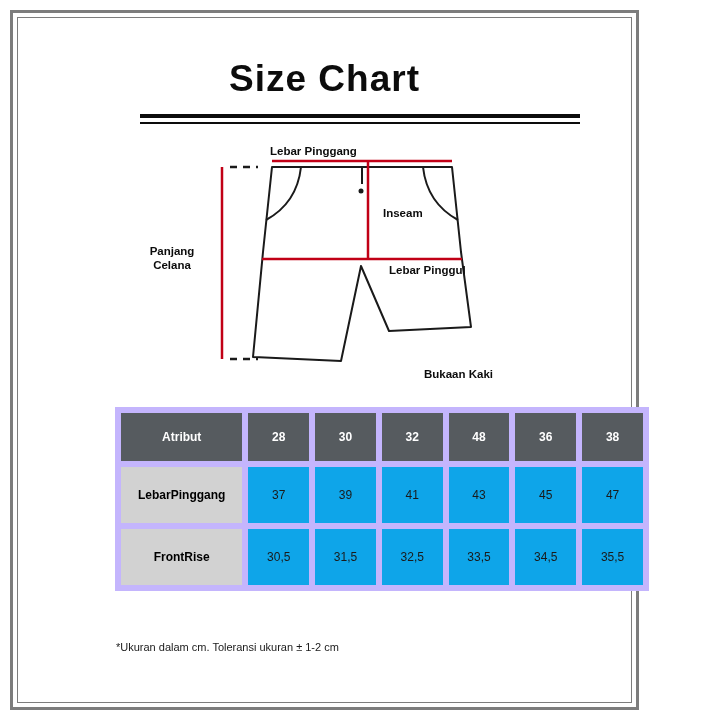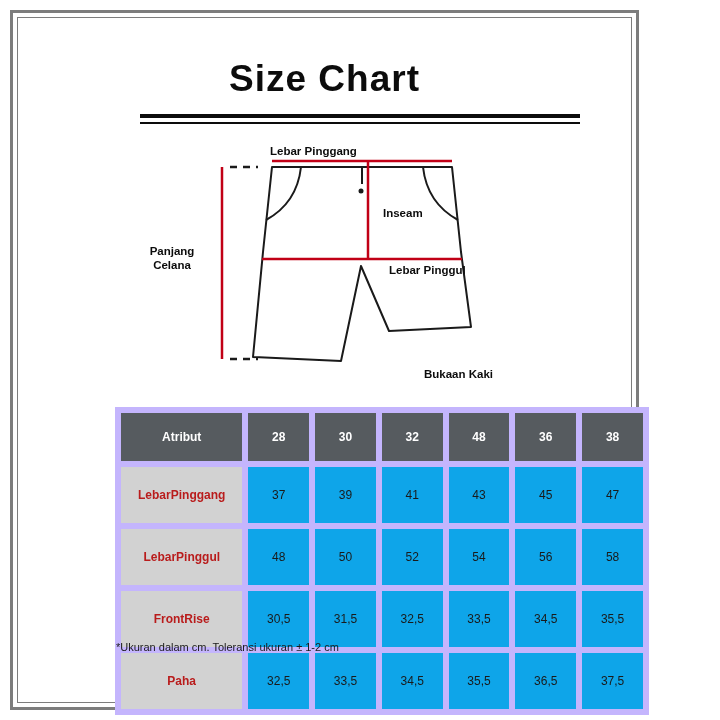--- a/index.html
+++ b/index.html
@@ -34,21 +34,21 @@
   }
   .size-table th, .size-table td {
     border:6px solid #c4b5fd; text-align:center; vertical-align:middle;
     font-size:12px; padding:8px;
   }
   .size-table thead th {
     background:#565b5f; color:#ffffff; font-weight:bold; height:32px; width:62px;
   }
   .size-table thead th.attr-col { width:120px; }
   .size-table td.row-label {
-    background:#d2d2d2; font-weight:bold; color:#b91c1c;
+    background:#d2d2d2; font-weight:bold; color:#000000;
   }
   .size-table tbody td { height:40px; background:#0ea5e9; font-weight:normal; color:#1a1a1a; }
 
   .footnote {
     position:absolute; left:116px; top:607px; font-size:11px; color:#1a1a1a;margin-top:34px;
   }
 </style>
 </head>
 <body>
 
@@ -103,43 +103,25 @@
       <tr>
         <td class="row-label">LebarPinggang</td>
         <td>37</td>
         <td>39</td>
         <td>41</td>
         <td>43</td>
         <td>45</td>
         <td>47</td>
       </tr>
       <tr>
-        <td class="row-label">LebarPinggul</td>
-        <td>48</td>
-        <td>50</td>
-        <td>52</td>
-        <td>54</td>
-        <td>56</td>
-        <td>58</td>
-      </tr>
-      <tr>
         <td class="row-label">FrontRise</td>
         <td>30,5</td>
         <td>31,5</td>
         <td>32,5</td>
         <td>33,5</td>
         <td>34,5</td>
         <td>35,5</td>
       </tr>
-      <tr>
-        <td class="row-label">Paha</td>
-        <td>32,5</td>
-        <td>33,5</td>
-        <td>34,5</td>
-        <td>35,5</td>
-        <td>36,5</td>
-        <td>37,5</td>
-      </tr>
     </tbody>
   </table>
 
   <div class="footnote">*Ukuran dalam cm. Toleransi ukuran ± 1-2 cm</div>
 </div>
 
 </body></html>

